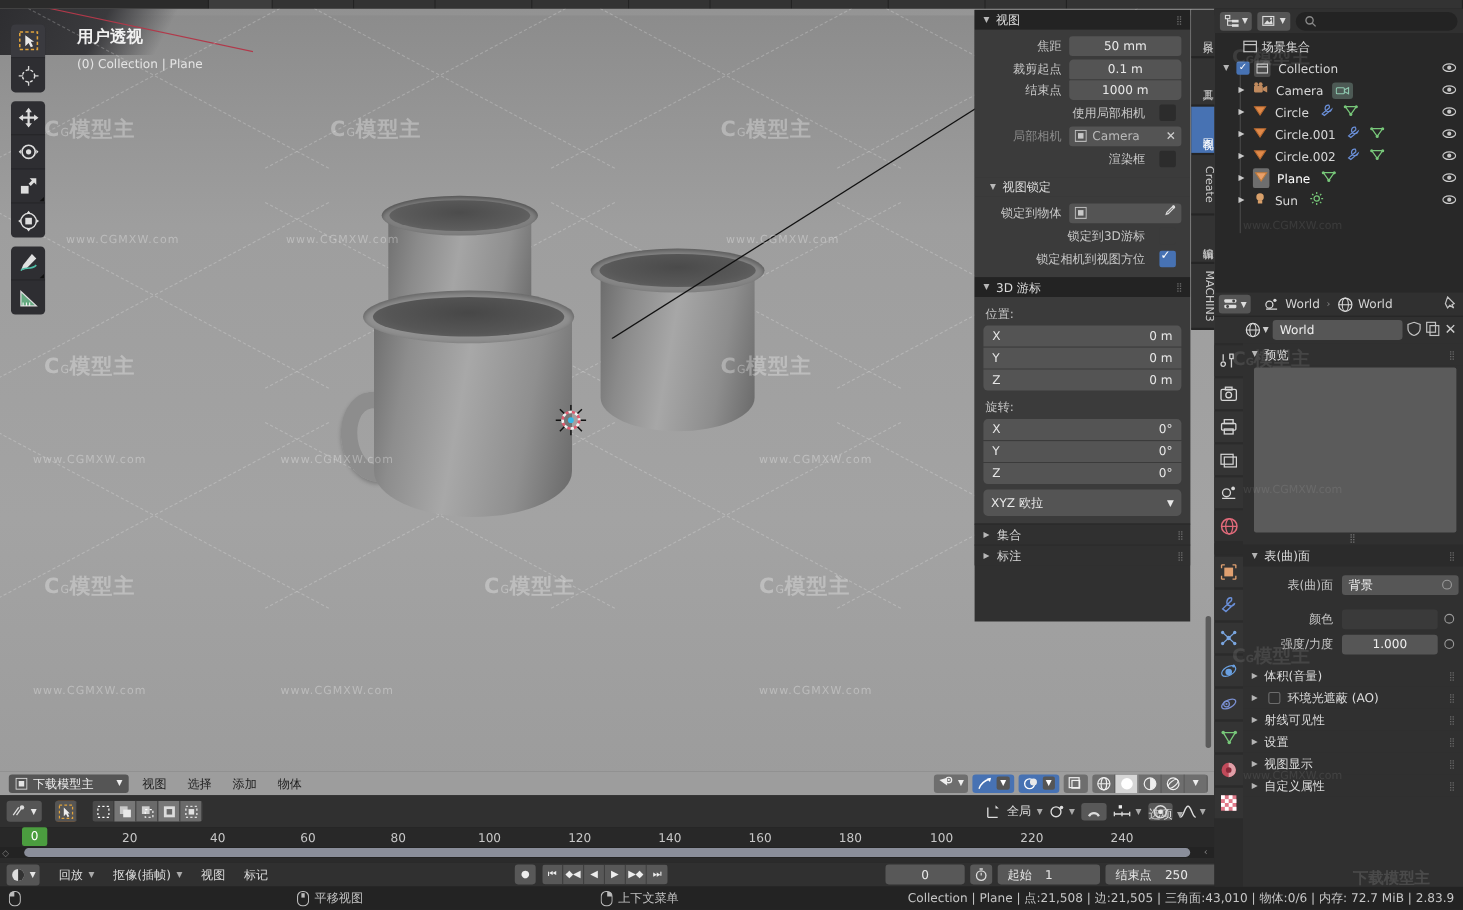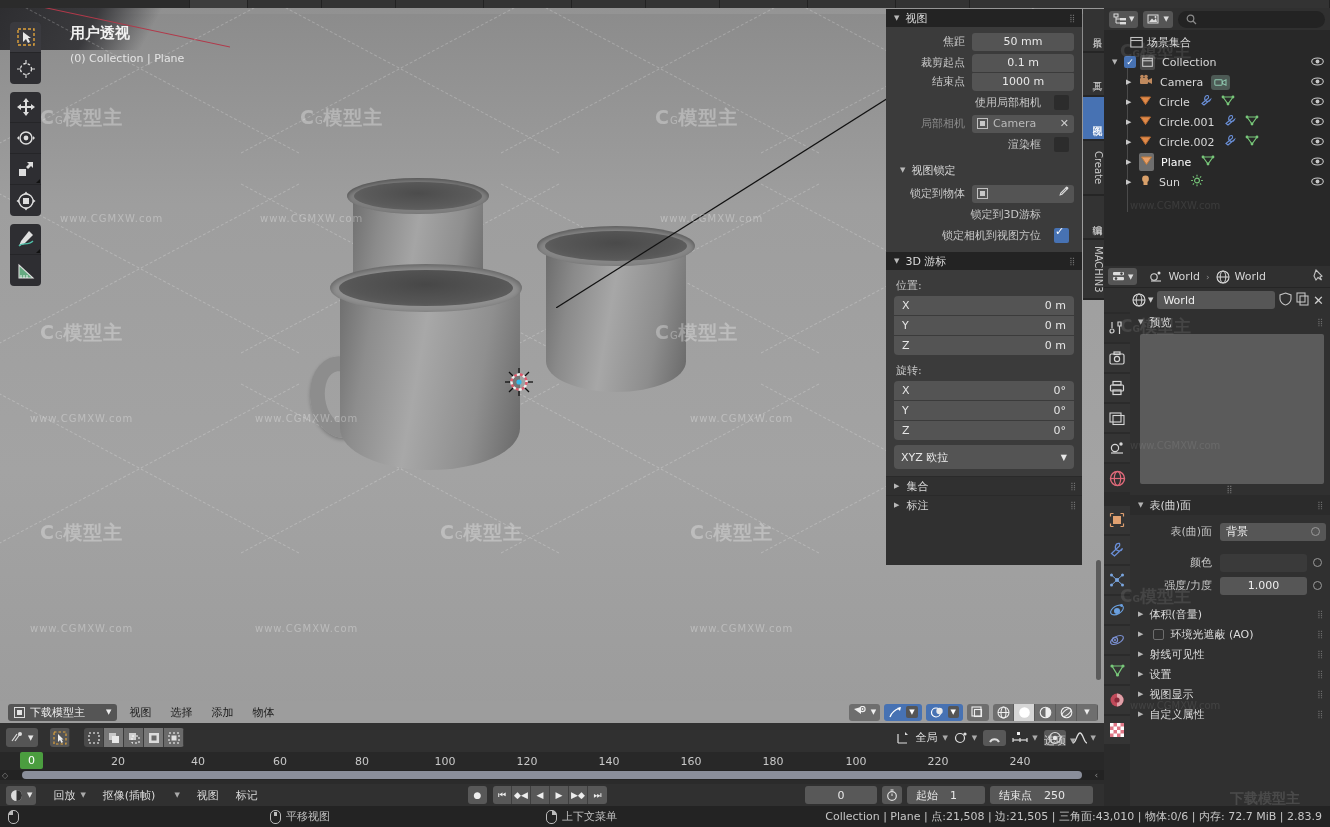--- a/index.html
+++ b/index.html
@@ -719,21 +719,21 @@
     <svg width="13" height="13" viewBox="0 0 13 13">
       <circle cx="6.5" cy="6.5" r="5.5" fill="#ddd"></circle>
       <path d="M6.5 1 A5.5 5.5 0 0 1 6.5 12 Z" fill="#333"></path>
     </svg>
     <span style="font-size:7px">▼</span>
   </div>
   <div style="display:flex;align-items:center;gap:5px;margin-left:10px">
     <span style="font-size:11px;color:#dcdcdc">回放</span>
     <span style="font-size:7px;color:#aaa">▼</span>
   </div>
-  <div style="display:flex;align-items:center;gap:19px;margin-left:10px">
+  <div style="display:flex;align-items:center;gap:5px;margin-left:10px">
     <span style="font-size:11px;color:#dcdcdc">抠像(插帧)</span>
     <span style="font-size:7px;color:#aaa">▼</span>
   </div>
   <div style="font-size:11px;color:#dcdcdc;margin-left:10px">视图</div>
   <div style="font-size:11px;color:#dcdcdc;margin-left:10px">标记</div>
 </div>
 
 <div class="abs" id="tlplay">
   <div class="pbtn" style="border-radius:3px">●</div>
   <div class="pgrp">
@@ -748,21 +748,21 @@
 
 <div class="abs" id="tlframe">
   <div class="fld" style="width:72px">0</div>
   <div style="width:20px;height:18px;background:#585858;border-radius:3px;display:flex;align-items:center;justify-content:center">
     <svg width="12" height="12" viewBox="0 0 12 12">
       <circle cx="6" cy="7" r="4.3" fill="none" stroke="#ddd" stroke-width="1.2"></circle>
       <line x1="6" y1="7" x2="6" y2="4.5" stroke="#ddd" stroke-width="1.1"></line>
       <line x1="4.5" y1="1" x2="7.5" y2="1" stroke="#ddd" stroke-width="1.2"></line>
     </svg>
   </div>
-  <div class="fld2" style="width:78px">
+  <div class="fld2" style="width:93px">
     <span>起始</span>
     <span>1</span>
   </div>
   <div class="fld2" style="width:103px">
     <span>结束点</span>
     <span>250</span>
   </div>
 </div>
 
 <div class="abs" id="statusbar">

